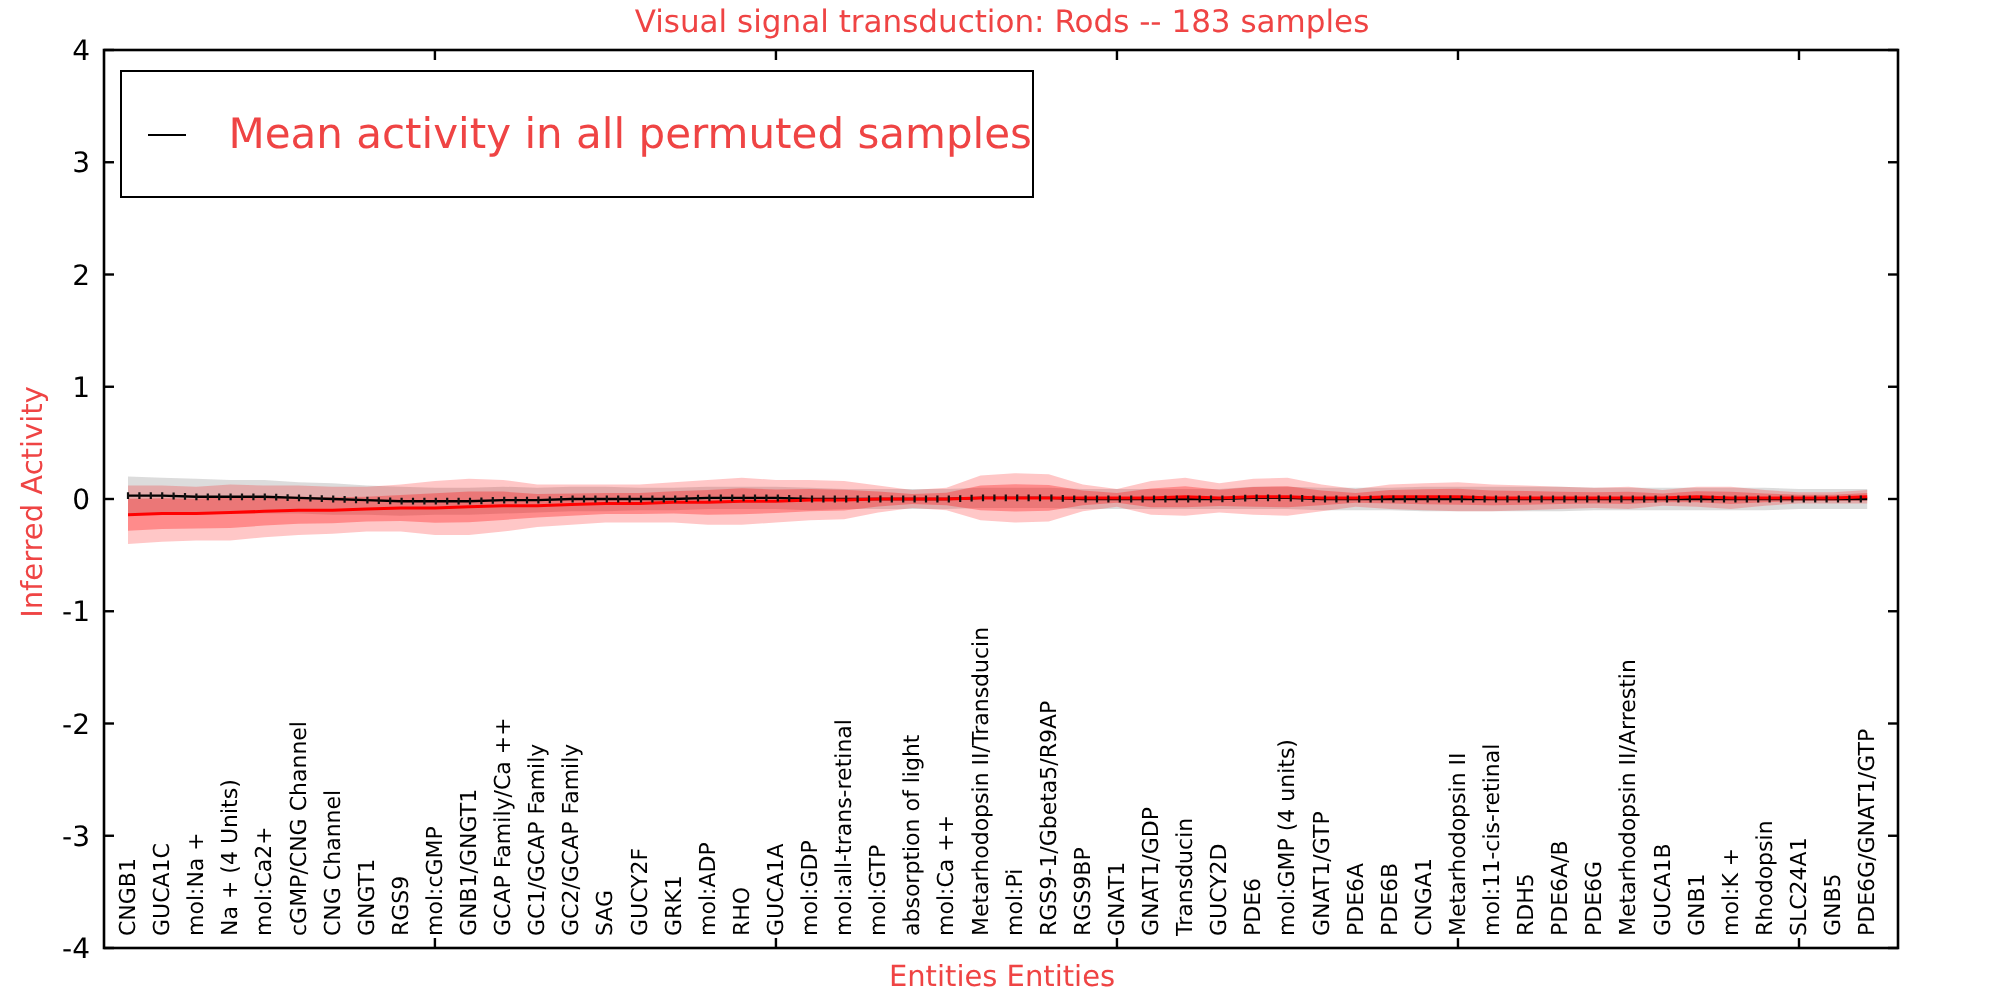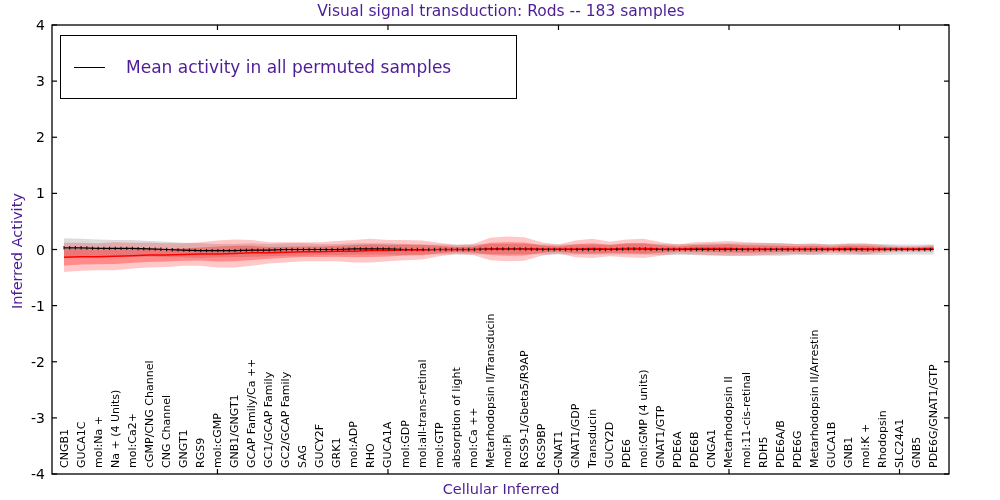--- a/index.html
+++ b/index.html
@@ -1,18 +1,18 @@
 <!DOCTYPE html>
 <html><head>
 <meta charset="utf-8">
 <style>
   html,body{margin:0;padding:0;background:#fff;}
   .figure{
     position:relative;width:1000px;height:500px;background:#ffffff;
-    font-family:"DejaVu Sans","Liberation Sans",sans-serif;color:#4c1d95;
+    font-family:"DejaVu Sans","Liberation Sans",sans-serif;color:#ef4444;
     overflow:hidden;
     text-decoration:underline;
   }
   .title{
     position:absolute;left:52px;width:898px;top:2px;text-align:center;
     font-size:15.5px;white-space:nowrap;
   }
   .ylabel{
     position:absolute;left:-53px;top:243px;width:140px;text-align:center;
     font-size:14.5px;transform:rotate(-90deg);transform-origin:center;
@@ -24,29 +24,29 @@
   }
   svg{position:absolute;left:0;top:0;}
   .legend{
     position:absolute;left:60px;top:35px;width:457px;height:64px;
     background:#fff;border:1.4px solid #000;box-sizing:border-box;
     display:flex;flex-direction:column;justify-content:space-evenly;
     z-index:5;
   }
   .legend-row{display:flex;align-items:center;height:28px;}
   .legend-swatch{width:31px;height:0;border-top-width:1.6px;border-top-style:solid;margin-left:13px;}
-  .legend-label{margin-left:21px;font-size:17px;white-space:nowrap;}
+  .legend-label{margin-left:21px;font-size:21px;white-space:nowrap;}
 </style>
 </head>
 <body>
 
 <div class="figure">
   <div class="title">Visual signal transduction: Rods -- 183 samples</div>
   <div class="ylabel">Inferred Activity</div>
-  <div class="xlabel">Cellular Inferred</div>
+  <div class="xlabel">Entities Entities</div>
 
   <svg id="plot" width="1000" height="500" viewBox="0 0 1000 500">
       <polygon points="64,238.275 81.05098039215686,238.83625 98.10196078431372,239.3975 115.15294117647059,239.95875 132.20392156862744,239.95875 149.2549019607843,241.08125 166.30588235294118,241.6425 183.35686274509806,242.765 200.4078431372549,243.32625 217.45882352941177,243.8875 234.50980392156862,243.8875 251.5607843137255,243.32625 268.61176470588236,243.8875 285.6627450980392,243.32625 302.7137254901961,243.32625 319.7647058823529,243.8875 336.8156862745098,243.8875 353.8666666666667,243.32625 370.91764705882355,243.32625 387.96862745098036,243.32625 405.01960784313724,243.8875 422.0705882352941,244.44875 439.121568627451,244.44875 456.17254901960786,244.44875 473.22352941176473,244.44875 490.27450980392155,243.8875 507.3254901960784,243.8875 524.3764705882353,243.8875 541.4274509803922,244.44875 558.478431372549,244.44875 575.5294117647059,244.44875 592.5803921568628,244.44875 609.6313725490196,244.44875 626.6823529411764,243.32625 643.7333333333333,243.32625 660.7843137254902,243.8875 677.8352941176471,243.8875 694.8862745098039,243.8875 711.9372549019607,243.32625 728.9882352941177,243.32625 746.0392156862745,243.32625 763.0901960784314,243.32625 780.1411764705882,243.32625 797.192156862745,243.8875 814.243137254902,243.8875 831.2941176470588,243.8875 848.3450980392157,243.8875 865.3960784313725,243.8875 882.4470588235295,243.8875 899.4980392156863,244.44875 916.5490196078431,244.44875 933.6,244.44875 933.6,254.55125 916.5490196078431,254.55125 899.4980392156863,254.55125 882.4470588235295,255.1125 865.3960784313725,255.1125 848.3450980392157,255.1125 831.2941176470588,255.1125 814.243137254902,255.1125 797.192156862745,255.1125 780.1411764705882,255.67375 763.0901960784314,255.67375 746.0392156862745,255.67375 728.9882352941177,255.67375 711.9372549019607,255.67375 694.8862745098039,255.1125 677.8352941176471,255.1125 660.7843137254902,255.1125 643.7333333333333,254.55125 626.6823529411764,254.55125 609.6313725490196,254.55125 592.5803921568628,254.55125 575.5294117647059,254.55125 558.478431372549,254.55125 541.4274509803922,254.55125 524.3764705882353,253.99 507.3254901960784,253.99 490.27450980392155,253.99 473.22352941176473,254.55125 456.17254901960786,254.55125 439.121568627451,254.55125 422.0705882352941,254.55125 405.01960784313724,255.1125 387.96862745098036,254.55125 370.91764705882355,254.55125 353.8666666666667,254.55125 336.8156862745098,255.1125 319.7647058823529,255.1125 302.7137254901961,255.67375 285.6627450980392,255.67375 268.61176470588236,256.235 251.5607843137255,256.79625 234.50980392156862,257.3575 217.45882352941177,257.3575 200.4078431372549,257.91875 183.35686274509806,257.3575 166.30588235294118,257.3575 149.2549019607843,256.79625 132.20392156862744,256.79625 115.15294117647059,256.79625 98.10196078431372,257.3575 81.05098039215686,256.79625 64,257.3575" fill="rgba(128,128,128,0.28)" stroke="none"></polygon>
       <polygon points="64,242.765 81.05098039215686,242.765 98.10196078431372,243.32625 115.15294117647059,242.20375 132.20392156862744,242.765 149.2549019607843,242.765 166.30588235294118,243.32625 183.35686274509806,243.32625 200.4078431372549,242.20375 217.45882352941177,240.52 234.50980392156862,239.3975 251.5607843137255,239.95875 268.61176470588236,242.20375 285.6627450980392,242.20375 302.7137254901961,242.20375 319.7647058823529,242.20375 336.8156862745098,241.08125 353.8666666666667,239.95875 370.91764705882355,238.83625 387.96862745098036,239.95875 405.01960784313724,239.95875 422.0705882352941,240.52 439.121568627451,242.765 456.17254901960786,245.01 473.22352941176473,243.8875 490.27450980392155,237.71375 507.3254901960784,236.59125 524.3764705882353,237.1525 541.4274509803922,242.20375 558.478431372549,244.44875 575.5294117647059,240.52 592.5803921568628,238.83625 609.6313725490196,241.6425 626.6823529411764,239.3975 643.7333333333333,238.83625 660.7843137254902,242.20375 677.8352941176471,244.44875 694.8862745098039,242.20375 711.9372549019607,241.6425 728.9882352941177,241.08125 746.0392156862745,242.20375 763.0901960784314,242.765 780.1411764705882,243.32625 797.192156862745,243.8875 814.243137254902,243.32625 831.2941176470588,245.01 848.3450980392157,243.32625 865.3960784313725,243.32625 882.4470588235295,245.01 899.4980392156863,246.1325 916.5490196078431,246.1325 933.6,245.01 933.6,251.745 916.5490196078431,251.745 899.4980392156863,251.745 882.4470588235295,252.8675 865.3960784313725,254.55125 848.3450980392157,253.42875 831.2941176470588,252.8675 814.243137254902,254.55125 797.192156862745,253.99 780.1411764705882,254.55125 763.0901960784314,255.1125 746.0392156862745,255.67375 728.9882352941177,255.67375 711.9372549019607,255.1125 694.8862745098039,254.55125 677.8352941176471,253.42875 660.7843137254902,255.67375 643.7333333333333,257.91875 626.6823529411764,257.3575 609.6313725490196,256.235 592.5803921568628,257.91875 575.5294117647059,257.3575 558.478431372549,253.42875 541.4274509803922,255.67375 524.3764705882353,260.725 507.3254901960784,261.28625 490.27450980392155,260.16375 473.22352941176473,255.1125 456.17254901960786,253.99 439.121568627451,256.235 422.0705882352941,259.6025 405.01960784313724,260.16375 387.96862745098036,261.28625 370.91764705882355,262.40875 353.8666666666667,262.40875 336.8156862745098,261.28625 319.7647058823529,261.28625 302.7137254901961,261.28625 285.6627450980392,262.40875 268.61176470588236,263.53125 251.5607843137255,265.77625 234.50980392156862,267.46 217.45882352941177,267.46 200.4078431372549,265.77625 183.35686274509806,265.77625 166.30588235294118,266.89875 149.2549019607843,267.46 132.20392156862744,268.5825 115.15294117647059,270.26625 98.10196078431372,270.26625 81.05098039215686,270.8275 64,271.95" fill="rgba(255,0,0,0.22)" stroke="none"></polygon>
       <polygon points="64,249.331625 81.05098039215686,249.0790625 98.10196078431372,249.38775 115.15294117647059,248.5178125 132.20392156862744,248.5739375 149.2549019607843,248.321375 166.30588235294118,248.6300625 183.35686274509806,248.3775 200.4078431372549,247.5075625 217.45882352941177,246.5815 234.50980392156862,245.7115625 251.5607843137255,245.7676875 268.61176470588236,247.00243749999998 285.6627450980392,246.749875 302.7137254901961,246.4973125 319.7647058823529,246.4973125 336.8156862745098,245.627375 353.8666666666667,245.01 370.91764705882355,244.1400625 387.96862745098036,244.7574375 405.01960784313724,244.504875 422.0705882352941,244.8135625 439.121568627451,245.79575 456.17254901960786,247.0305 473.22352941176473,246.413125 490.27450980392155,242.765 507.3254901960784,242.147625 524.3764705882353,242.4563125 541.4274509803922,245.2345 558.478431372549,246.46925 575.5294117647059,244.3084375 592.5803921568628,243.12981249999999 609.6313725490196,244.9258125 626.6823529411764,243.4385 643.7333333333333,243.12981249999999 660.7843137254902,245.2345 677.8352941176471,246.46925 694.8862745098039,244.9819375 711.9372549019607,244.67325 728.9882352941177,244.3645625 746.0392156862745,245.2345 763.0901960784314,245.5431875 780.1411764705882,245.851875 797.192156862745,246.1605625 814.243137254902,245.851875 831.2941176470588,246.7779375 848.3450980392157,245.5993125 865.3960784313725,245.851875 882.4470588235295,246.7779375 899.4980392156863,247.3953125 916.5490196078431,247.3953125 933.6,246.525375 933.6,250.229625 916.5490196078431,250.4821875 899.4980392156863,250.4821875 882.4470588235295,251.0995625 865.3960784313725,252.025625 848.3450980392157,251.1556875 831.2941176470588,251.0995625 814.243137254902,252.025625 797.192156862745,251.7169375 780.1411764705882,252.025625 763.0901960784314,252.3343125 746.0392156862745,252.643 728.9882352941177,252.3904375 711.9372549019607,252.08175 694.8862745098039,251.7730625 677.8352941176471,251.40825 660.7843137254902,252.643 643.7333333333333,253.6251875 626.6823529411764,253.3165 609.6313725490196,252.9516875 592.5803921568628,253.6251875 575.5294117647059,253.5690625 558.478431372549,251.40825 541.4274509803922,252.643 524.3764705882353,255.4211875 507.3254901960784,255.729875 490.27450980392155,255.1125 473.22352941176473,252.586875 456.17254901960786,251.9695 439.121568627451,253.20425 422.0705882352941,255.3089375 405.01960784313724,255.617625 387.96862745098036,256.4875625 370.91764705882355,257.1049375 353.8666666666667,257.3575 336.8156862745098,256.740125 319.7647058823529,256.9926875 302.7137254901961,256.9926875 285.6627450980392,257.862625 268.61176470588236,258.7325625 251.5607843137255,259.9673125 234.50980392156862,261.1459375 217.45882352941177,261.3985 200.4078431372549,260.4724375 183.35686274509806,260.725 166.30588235294118,261.5949375 149.2549019607843,261.903625 132.20392156862744,262.7735625 115.15294117647059,263.9521875 98.10196078431372,264.20475 81.05098039215686,264.5134375 64,265.383375" fill="rgba(255,0,0,0.30)" stroke="none"></polygon>
       <polyline points="64,247.81625 81.05098039215686,247.81625 98.10196078431372,248.3775 115.15294117647059,248.3775 132.20392156862744,248.3775 149.2549019607843,248.93875 166.30588235294118,249.5 183.35686274509806,250.06125 200.4078431372549,250.6225 217.45882352941177,250.6225 234.50980392156862,250.6225 251.5607843137255,250.06125 268.61176470588236,250.06125 285.6627450980392,249.5 302.7137254901961,249.5 319.7647058823529,249.5 336.8156862745098,249.5 353.8666666666667,248.93875 370.91764705882355,248.93875 387.96862745098036,248.93875 405.01960784313724,249.5 422.0705882352941,249.5 439.121568627451,249.5 456.17254901960786,249.5 473.22352941176473,249.5 490.27450980392155,248.93875 507.3254901960784,248.93875 524.3764705882353,248.93875 541.4274509803922,249.5 558.478431372549,249.5 575.5294117647059,249.5 592.5803921568628,249.5 609.6313725490196,249.5 626.6823529411764,248.93875 643.7333333333333,248.93875 660.7843137254902,249.5 677.8352941176471,249.5 694.8862745098039,249.5 711.9372549019607,249.5 728.9882352941177,249.5 746.0392156862745,249.5 763.0901960784314,249.5 780.1411764705882,249.5 797.192156862745,249.5 814.243137254902,249.5 831.2941176470588,249.5 848.3450980392157,249.5 865.3960784313725,249.5 882.4470588235295,249.5 899.4980392156863,249.5 916.5490196078431,249.5 933.6,249.5" fill="none" stroke="#000000" stroke-width="1.2"></polyline>
       <polyline points="64,257.3575 81.05098039215686,256.79625 98.10196078431372,256.79625 115.15294117647059,256.235 132.20392156862744,255.67375 149.2549019607843,255.1125 166.30588235294118,255.1125 183.35686274509806,254.55125 200.4078431372549,253.99 217.45882352941177,253.99 234.50980392156862,253.42875 251.5607843137255,252.8675 268.61176470588236,252.8675 285.6627450980392,252.30625 302.7137254901961,251.745 319.7647058823529,251.745 336.8156862745098,251.18375 353.8666666666667,251.18375 370.91764705882355,250.6225 387.96862745098036,250.6225 405.01960784313724,250.06125 422.0705882352941,250.06125 439.121568627451,249.5 456.17254901960786,249.5 473.22352941176473,249.5 490.27450980392155,248.93875 507.3254901960784,248.93875 524.3764705882353,248.93875 541.4274509803922,248.93875 558.478431372549,248.93875 575.5294117647059,248.93875 592.5803921568628,248.3775 609.6313725490196,248.93875 626.6823529411764,248.3775 643.7333333333333,248.3775 660.7843137254902,248.93875 677.8352941176471,248.93875 694.8862745098039,248.3775 711.9372549019607,248.3775 728.9882352941177,248.3775 746.0392156862745,248.93875 763.0901960784314,248.93875 780.1411764705882,248.93875 797.192156862745,248.93875 814.243137254902,248.93875 831.2941176470588,248.93875 848.3450980392157,248.3775 865.3960784313725,248.93875 882.4470588235295,248.93875 899.4980392156863,248.93875 916.5490196078431,248.93875 933.6,248.3775" fill="none" stroke="#ff0000" stroke-width="1.5"></polyline>
       <path d="M64.0 246.1V249.5M69.7 246.1V249.5M75.4 246.1V249.5M81.1 246.1V249.5M86.8 246.3V249.7M92.5 246.5V249.9M98.2 246.7V250.1M103.9 246.7V250.1M109.6 246.7V250.1M115.3 246.7V250.1M121.0 246.7V250.1M126.7 246.7V250.1M132.4 246.7V250.1M138.1 246.9V250.3M143.8 247.1V250.5M149.5 247.2V250.6M155.2 247.4V250.8M160.9 247.6V251.0M166.6 247.8V251.2M172.3 248.0V251.4M178.0 248.2V251.6M183.7 248.4V251.8M189.4 248.6V252.0M195.1 248.7V252.1M200.8 248.9V252.3M206.5 248.9V252.3M212.2 248.9V252.3M217.9 248.9V252.3M223.6 248.9V252.3M229.3 248.9V252.3M235.0 248.9V252.3M240.7 248.7V252.1M246.4 248.5V251.9M252.1 248.4V251.8M257.8 248.4V251.8M263.5 248.4V251.8M269.2 248.3V251.7M274.9 248.2V251.6M280.6 248.0V251.4M286.3 247.8V251.2M292.0 247.8V251.2M297.7 247.8V251.2M303.4 247.8V251.2M309.1 247.8V251.2M314.8 247.8V251.2M320.5 247.8V251.2M326.2 247.8V251.2M331.9 247.8V251.2M337.6 247.8V251.2M343.3 247.6V251.0M349.0 247.4V250.8M354.7 247.2V250.6M360.4 247.2V250.6M366.1 247.2V250.6M371.8 247.2V250.6M377.5 247.2V250.6M383.2 247.2V250.6M388.9 247.3V250.7M394.6 247.5V250.9M400.3 247.6V251.0M406.0 247.8V251.2M411.7 247.8V251.2M417.4 247.8V251.2M423.1 247.8V251.2M428.8 247.8V251.2M434.5 247.8V251.2M440.2 247.8V251.2M445.9 247.8V251.2M451.6 247.8V251.2M457.3 247.8V251.2M463.0 247.8V251.2M468.7 247.8V251.2M474.4 247.8V251.2M480.1 247.6V251.0M485.8 247.4V250.8M491.5 247.2V250.6M497.2 247.2V250.6M502.9 247.2V250.6M508.6 247.2V250.6M514.3 247.2V250.6M520.0 247.2V250.6M525.7 247.3V250.7M531.4 247.5V250.9M537.1 247.7V251.1M542.8 247.8V251.2M548.5 247.8V251.2M554.2 247.8V251.2M559.9 247.8V251.2M565.6 247.8V251.2M571.3 247.8V251.2M577.0 247.8V251.2M582.7 247.8V251.2M588.4 247.8V251.2M594.1 247.8V251.2M599.8 247.8V251.2M605.5 247.8V251.2M611.2 247.7V251.1M616.9 247.6V251.0M622.6 247.4V250.8M628.3 247.2V250.6M634.0 247.2V250.6M639.7 247.2V250.6M645.4 247.3V250.7M651.1 247.5V250.9M656.8 247.7V251.1M662.5 247.8V251.2M668.2 247.8V251.2M673.9 247.8V251.2M679.6 247.8V251.2M685.3 247.8V251.2M691.0 247.8V251.2M696.7 247.8V251.2M702.4 247.8V251.2M708.1 247.8V251.2M713.8 247.8V251.2M719.5 247.8V251.2M725.2 247.8V251.2M730.9 247.8V251.2M736.6 247.8V251.2M742.3 247.8V251.2M748.0 247.8V251.2M753.7 247.8V251.2M759.4 247.8V251.2M765.1 247.8V251.2M770.8 247.8V251.2M776.5 247.8V251.2M782.2 247.8V251.2M787.9 247.8V251.2M793.6 247.8V251.2M799.3 247.8V251.2M805.0 247.8V251.2M810.7 247.8V251.2M816.4 247.8V251.2M822.1 247.8V251.2M827.8 247.8V251.2M833.5 247.8V251.2M839.2 247.8V251.2M844.9 247.8V251.2M850.6 247.8V251.2M856.3 247.8V251.2M862.0 247.8V251.2M867.7 247.8V251.2M873.4 247.8V251.2M879.1 247.8V251.2M884.8 247.8V251.2M890.5 247.8V251.2M896.2 247.8V251.2M901.9 247.8V251.2M907.6 247.8V251.2M913.3 247.8V251.2M919.0 247.8V251.2M924.7 247.8V251.2M930.4 247.8V251.2" stroke="#111111" stroke-width="1.1" fill="none"></path>
       <text transform="translate(67.5,468) rotate(-90)" font-size="11px" font-family="DejaVu Sans, Liberation Sans, sans-serif" fill="#000">CNGB1</text>
       <text transform="translate(84.55098039215686,468) rotate(-90)" font-size="11px" font-family="DejaVu Sans, Liberation Sans, sans-serif" fill="#000">GUCA1C</text>

